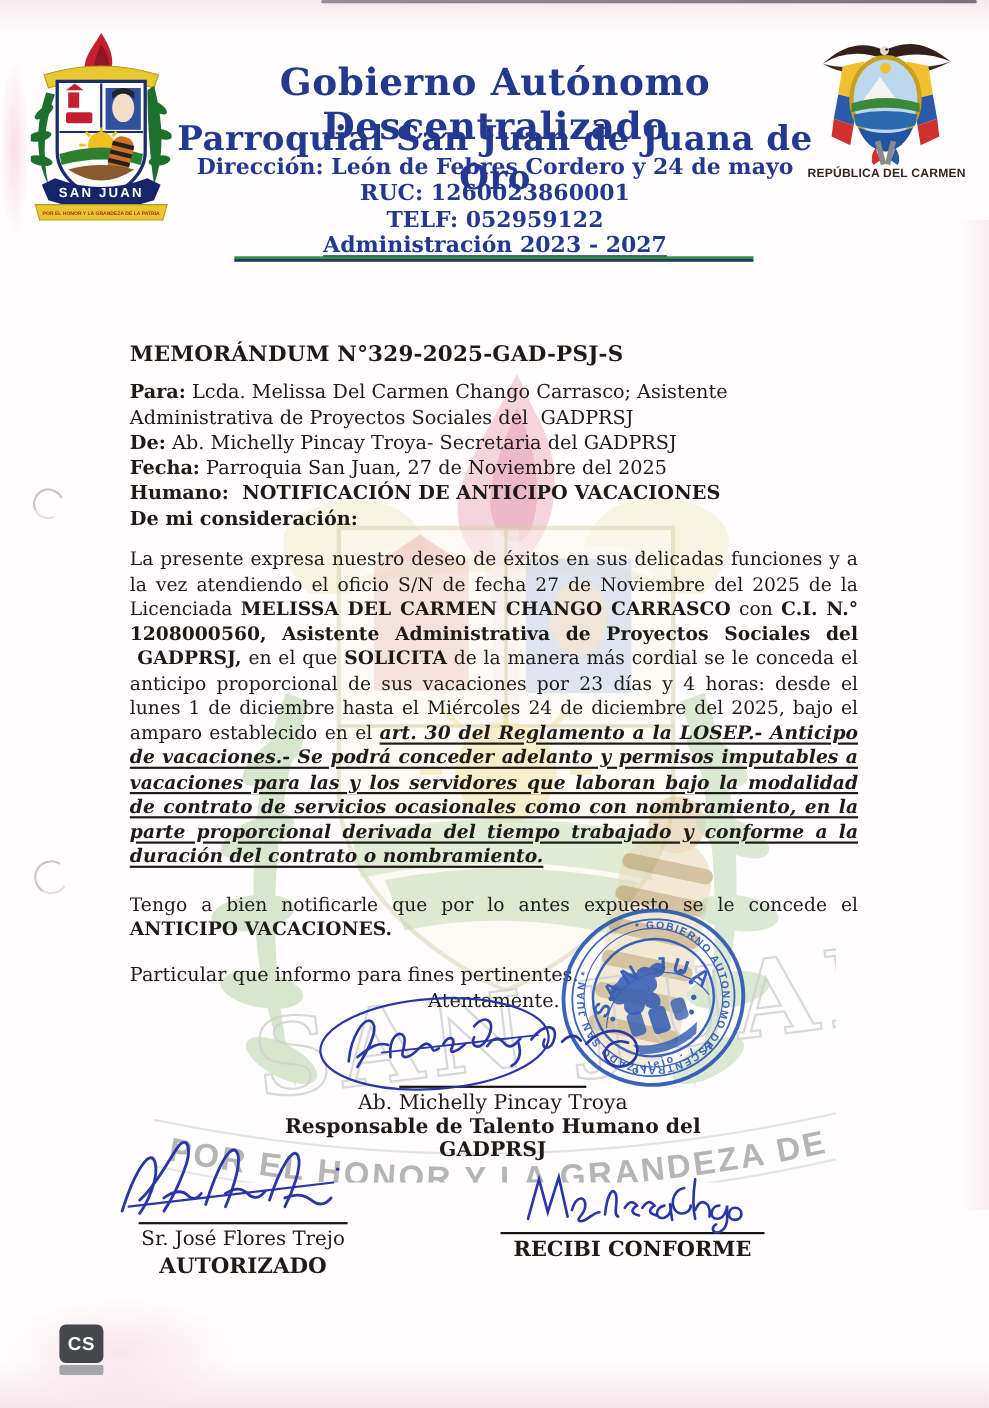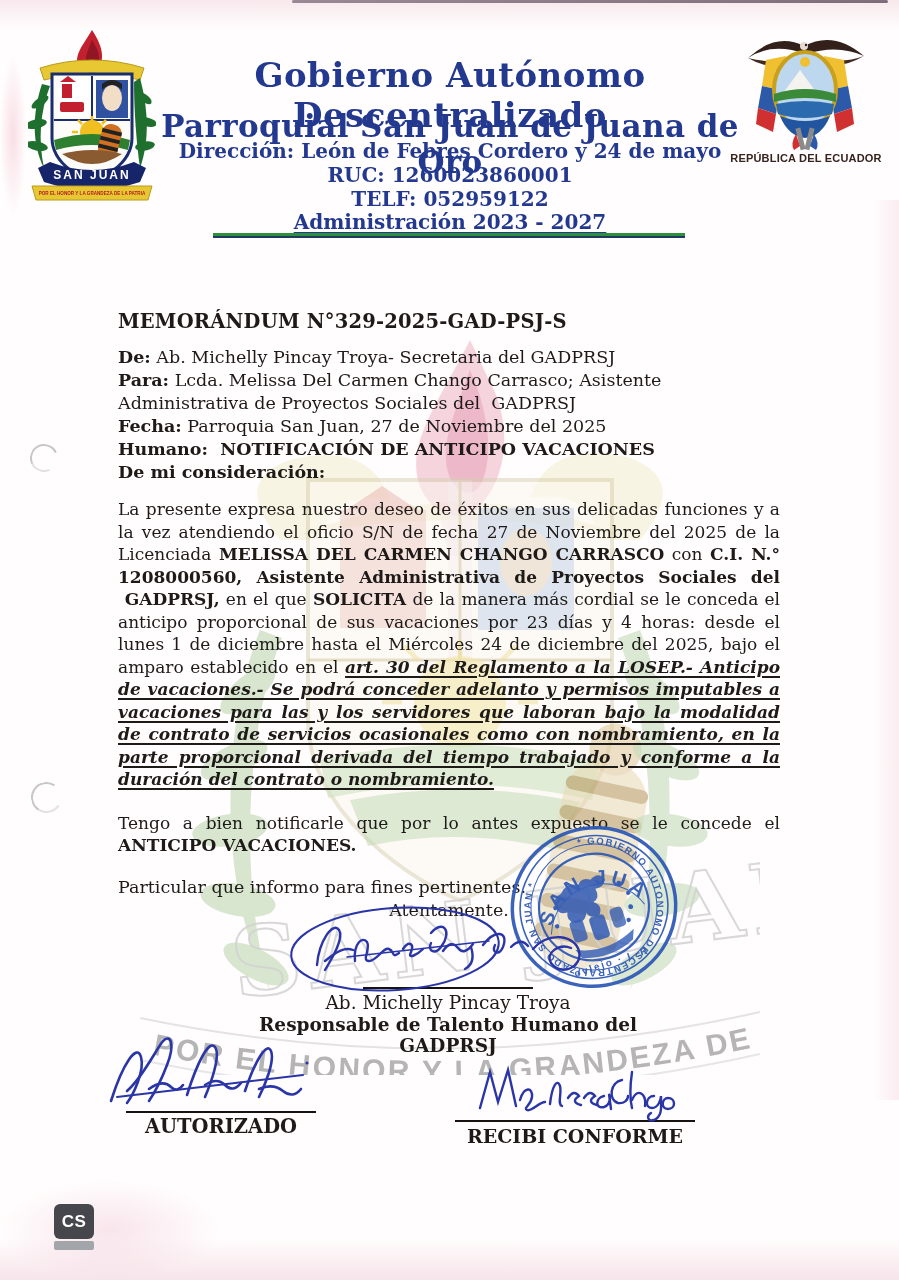--- a/index.html
+++ b/index.html
@@ -243,27 +243,27 @@
       <path d="M34,64 Q65,54 96,64 L96,72 Q65,64 34,72 Z" fill="#3a8a3a"></path>
       <path d="M36,74 Q65,68 94,74 L92,84 Q65,92 38,84 Z" fill="#2c6ab0"></path>
       <path d="M40,86 Q65,96 90,86 Q82,106 65,108 Q48,106 40,86 Z" fill="#2255a0"></path>
       <g>
         <rect x="58" y="98" width="5" height="22" fill="#8a8a8a" transform="rotate(-14 60 109)"></rect>
         <rect x="67" y="98" width="5" height="22" fill="#8a8a8a" transform="rotate(14 70 109)"></rect>
         <path d="M56,104 q-6,10 -2,16 l6,-4 Z" fill="#d03030"></path>
         <path d="M74,104 q6,10 2,16 l-6,-4 Z" fill="#2c5aa8"></path>
       </g>
     </svg>
-    <div class="arms-caption">REPÚBLICA DEL ECUADOR</div>
+    <div class="arms-caption">REPÚBLICA DEL CARMEN</div>
 
     <main class="memo">
       <h1 class="memo-title">MEMORÁNDUM N°329-2025-GAD-PSJ-S</h1>
       <div class="fields">
+        <p><span class="b">Para:</span><span> Lcda. Melissa Del Carmen Chango Carrasco; Asistente Administrativa de Proyectos Sociales del &nbsp;GADPRSJ</span></p>
         <p><span class="b">De:</span><span> Ab. Michelly Pincay Troya- Secretaria del GADPRSJ</span></p>
-        <p><span class="b">Para:</span><span> Lcda. Melissa Del Carmen Chango Carrasco; Asistente Administrativa de Proyectos Sociales del &nbsp;GADPRSJ</span></p>
         <p><span class="b">Fecha:</span><span> Parroquia San Juan, 27 de Noviembre del 2025</span></p>
         <p><span class="b">Humano:</span><span class="b"> &nbsp;NOTIFICACIÓN DE ANTICIPO VACACIONES</span></p>
         <p class="salutation">De mi consideración:</p>
       </div>
       <p class="body-par"><span>La presente expresa nuestro deseo de éxitos en sus delicadas funciones y a la vez atendiendo el oficio S/N de fecha 27 de Noviembre del 2025 de la Licenciada </span><span class="b">MELISSA DEL CARMEN CHANGO CARRASCO</span><span> con </span><span class="b">C.I. N.° 1208000560, Asistente Administrativa de Proyectos Sociales del &nbsp;GADPRSJ,</span><span> en el que </span><span class="b">SOLICITA</span><span> de la manera más cordial se le conceda el anticipo proporcional de sus vacaciones por 23 días y 4 horas: desde el lunes 1 de diciembre hasta el Miércoles 24 de diciembre del 2025, bajo el amparo establecido en el </span><span class="b i u">art. 30 del Reglamento a la LOSEP.- Anticipo de vacaciones.- Se podrá conceder adelanto y permisos imputables a vacaciones para las y los servidores que laboran bajo la modalidad de contrato de servicios ocasionales como con nombramiento, en la parte proporcional derivada del tiempo trabajado y conforme a la duración del contrato o nombramiento.</span></p>
       <p class="body-par notify"><span>Tengo a bien notificarle que por lo antes expuesto se le concede el </span><span class="b">ANTICIPO VACACIONES.</span></p>
       <p class="closing">Particular que informo para fines pertinentes.</p>
       <p class="signoff">Atentamente.</p>
     </main>
   </div>
@@ -328,20 +328,21 @@
         <path d="M48,56 q14,-10 22,-2 q6,6 12,-2"></path>
         <path d="M86,62 C96,30 108,6 114,14 C120,22 110,50 104,64"></path>
         <path d="M104,52 q12,-8 20,0 q8,8 16,-2"></path>
         <path d="M144,58 C154,28 166,8 170,18 C174,28 164,52 158,64"></path>
         <path d="M158,56 q14,-6 24,2 q10,8 18,-2"></path>
         <path d="M16,64 L202,42" stroke-width="2"></path>
         <circle cx="206" cy="30" r="1.6" fill="#2a35a8" stroke="none"></circle>
       </g>
     </svg>
     <div class="sig-line"></div>
+    <div class="sig-name">Sr. José Flores Trejo</div>
     <div class="sig-status">AUTORIZADO</div>
   </div>
 
   <div class="sig-right">
     <svg class="ink" width="210" height="64" viewBox="0 0 210 64">
       <g fill="none" stroke="#2a35a8" stroke-width="2.4" stroke-linecap="round">
         <path d="M10,50 L20,14 L28,44 L38,12 L46,48"></path>
         <path d="M50,42 c4,-14 13,-13 12,-3 c-1,8 -9,11 -5,13 c5,2 12,-8 18,-8"></path>
         <path d="M80,46 C82,28 87,20 90,28 C92,36 87,46 92,48"></path>
         <path d="M98,40 q6,-9 11,-2 q-9,6 2,9"></path>

